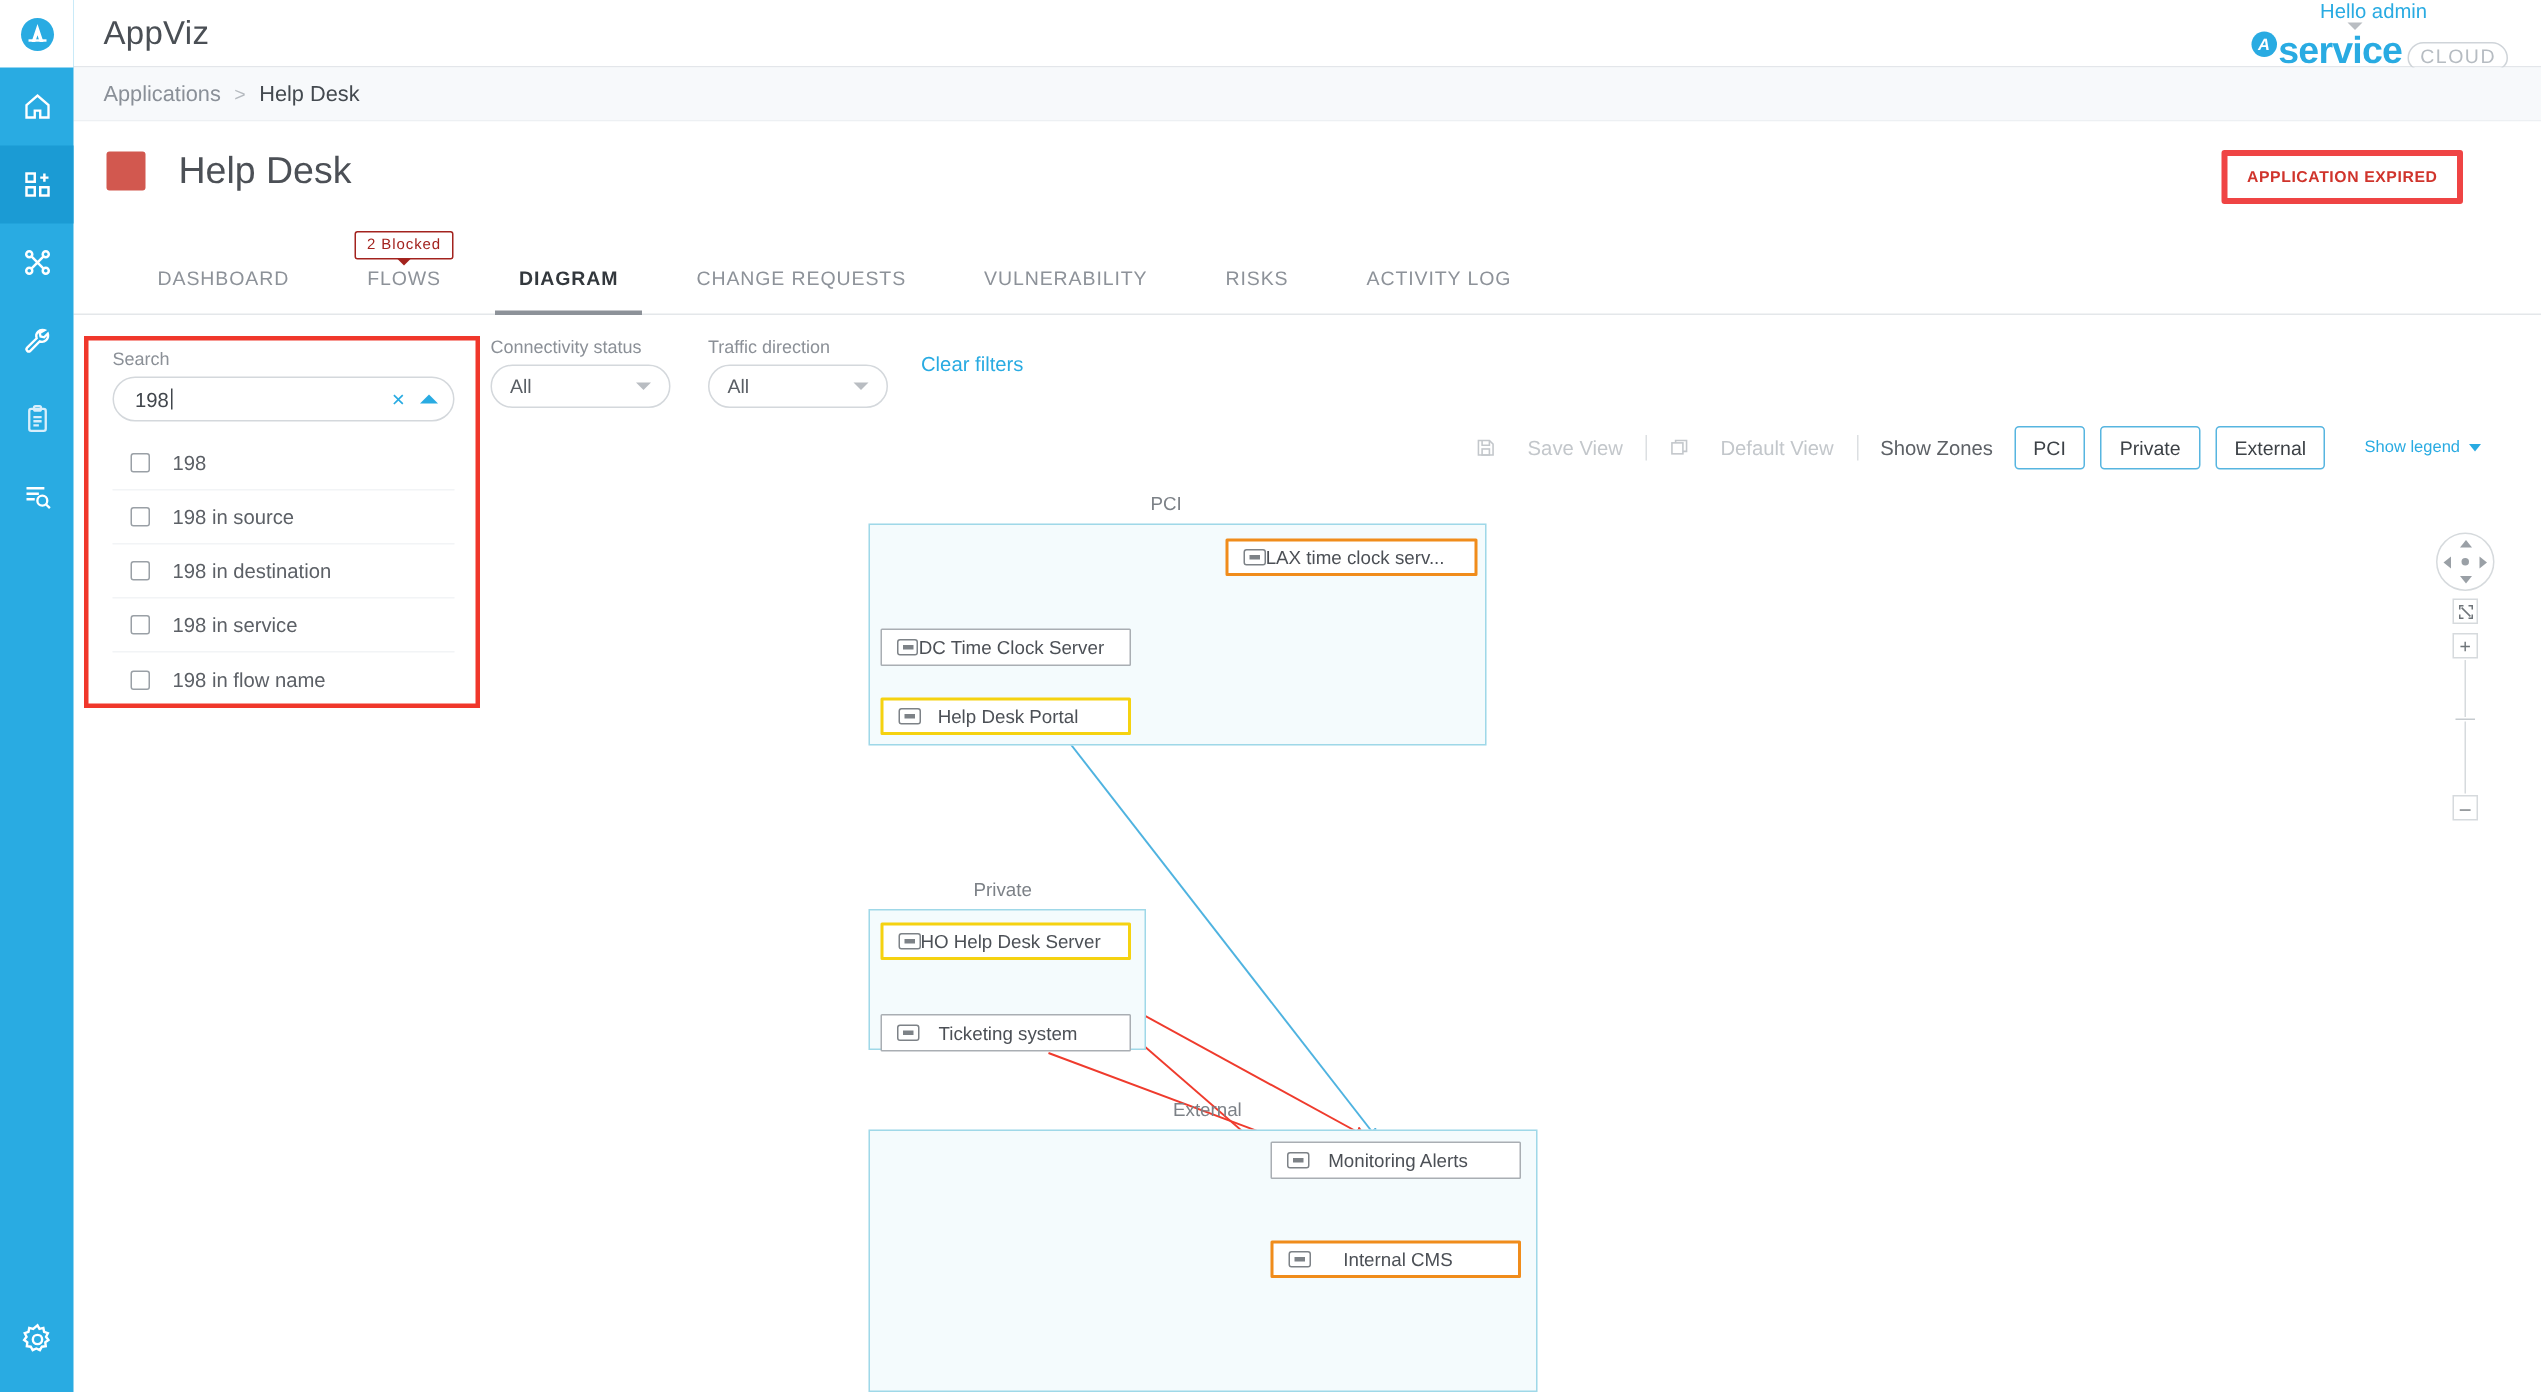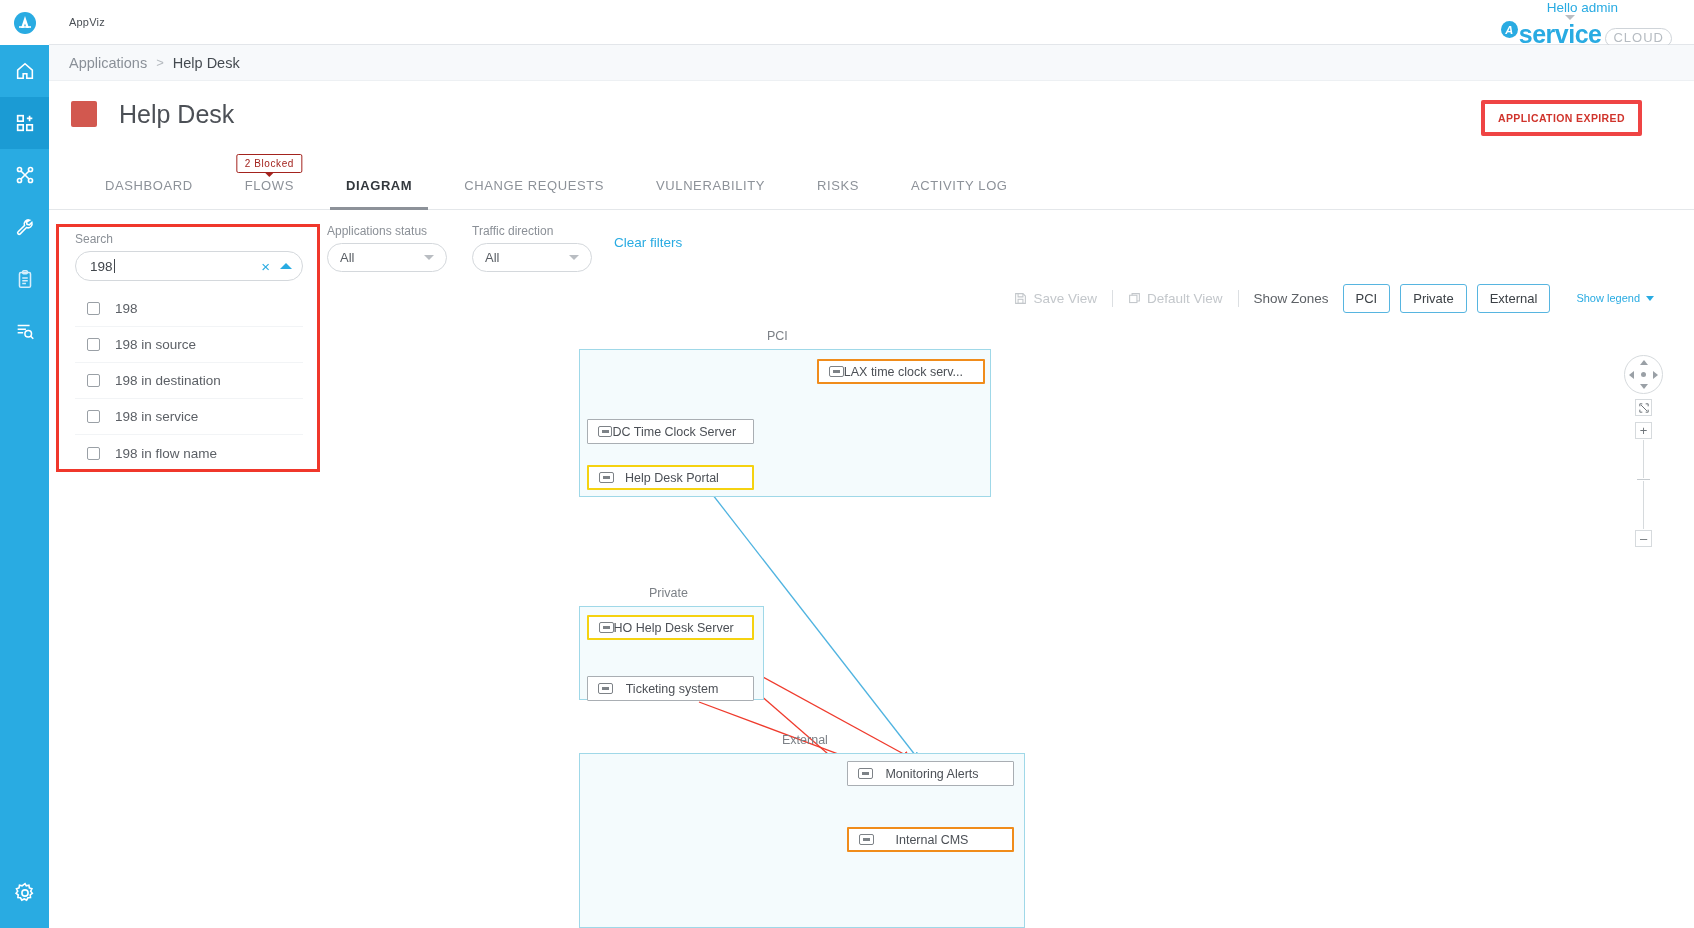--- a/index.html
+++ b/index.html
@@ -33,21 +33,21 @@
   .sb-spacer { flex: 1 1 auto; }
   .sb-bottom { width: 49px; height: 70px; display:flex; align-items:center; justify-content:center; }
 
   
   .topbar {
     position: absolute; left: 49px; top: 0; right: 0; height: 45px;
     background: #ffffff; border-bottom: 1px solid #e3e6ea;
     display: flex; align-items: center;
   }
   .app-title {
-    margin-left: 20px; font-size: 11px; color: #4a4f55; letter-spacing: .2px;
+    margin-left: 20px; font-size: 22px; color: #4a4f55; letter-spacing: .2px;
   }
   .topbar-right { margin-left: auto; display: flex; align-items: center; height: 100%; flex-direction: column; }
   .hello {
     color: #29ABE2; font-size: 13.5px; margin-right: 12px;
   }
   .caret-down {
     width: 0; height: 0; border-left: 5px solid transparent; border-right: 5px solid transparent;
     border-top: 5px solid #b9bdc2; margin-right: 36px;
   }
   .brand-sep { width:1px; height: 34px; background: #dfe3e7; }
@@ -172,21 +172,21 @@
   .sugg-label { font-size: 13.5px; color: #5c6066; }
 
   
   .diagram-toolbar {
     position: absolute; left: 49px; top: 278px; right: 0; height: 40px;
     display: flex; align-items: center; justify-content: flex-end;
     padding-right: 40px; background: #fff;
   }
   .tb-item {
     display: flex; align-items: center; font-size: 13.5px; color: #c3c7cb;
-    margin-left: 4px; margin-right: 4px;
+    margin-left: 4px; margin-right: 4px; gap: 15px;
   }
   .tb-item.enabled { color: #5d6166; cursor: pointer; }
   .tb-icon { margin-right: 6px; display: inline-flex; }
   .tb-div { width: 1px; height: 17px; background: #dcdfe2; margin: 0 11px; }
   .zone-btn {
     border: 1px solid #57b5e0; border-radius: 3px; color: #3c4146;
     font-size: 13px; padding: 6px 12px; margin-left: 10px; background: #fff;
     cursor: pointer;
   }
   .show-legend {
@@ -389,21 +389,21 @@
     <div class="tab">
       <span>RISKS</span>
     </div>
     <div class="tab">
       <span>ACTIVITY LOG</span>
     </div>
   </div>
 
   <div class="filters">
     <div class="field" style="left:278px; top:14px; width:120px;">
-      <div class="field-label">Applications status</div>
+      <div class="field-label">Connectivity status</div>
       <div class="pill">
         <span class="val">All</span>
         <span class="pill-caret"></span>
       </div>
     </div>
     <div class="field" style="left:423px; top:14px; width:120px;">
       <div class="field-label">Traffic direction</div>
       <div class="pill">
         <span class="val">All</span>
         <span class="pill-caret"></span>

